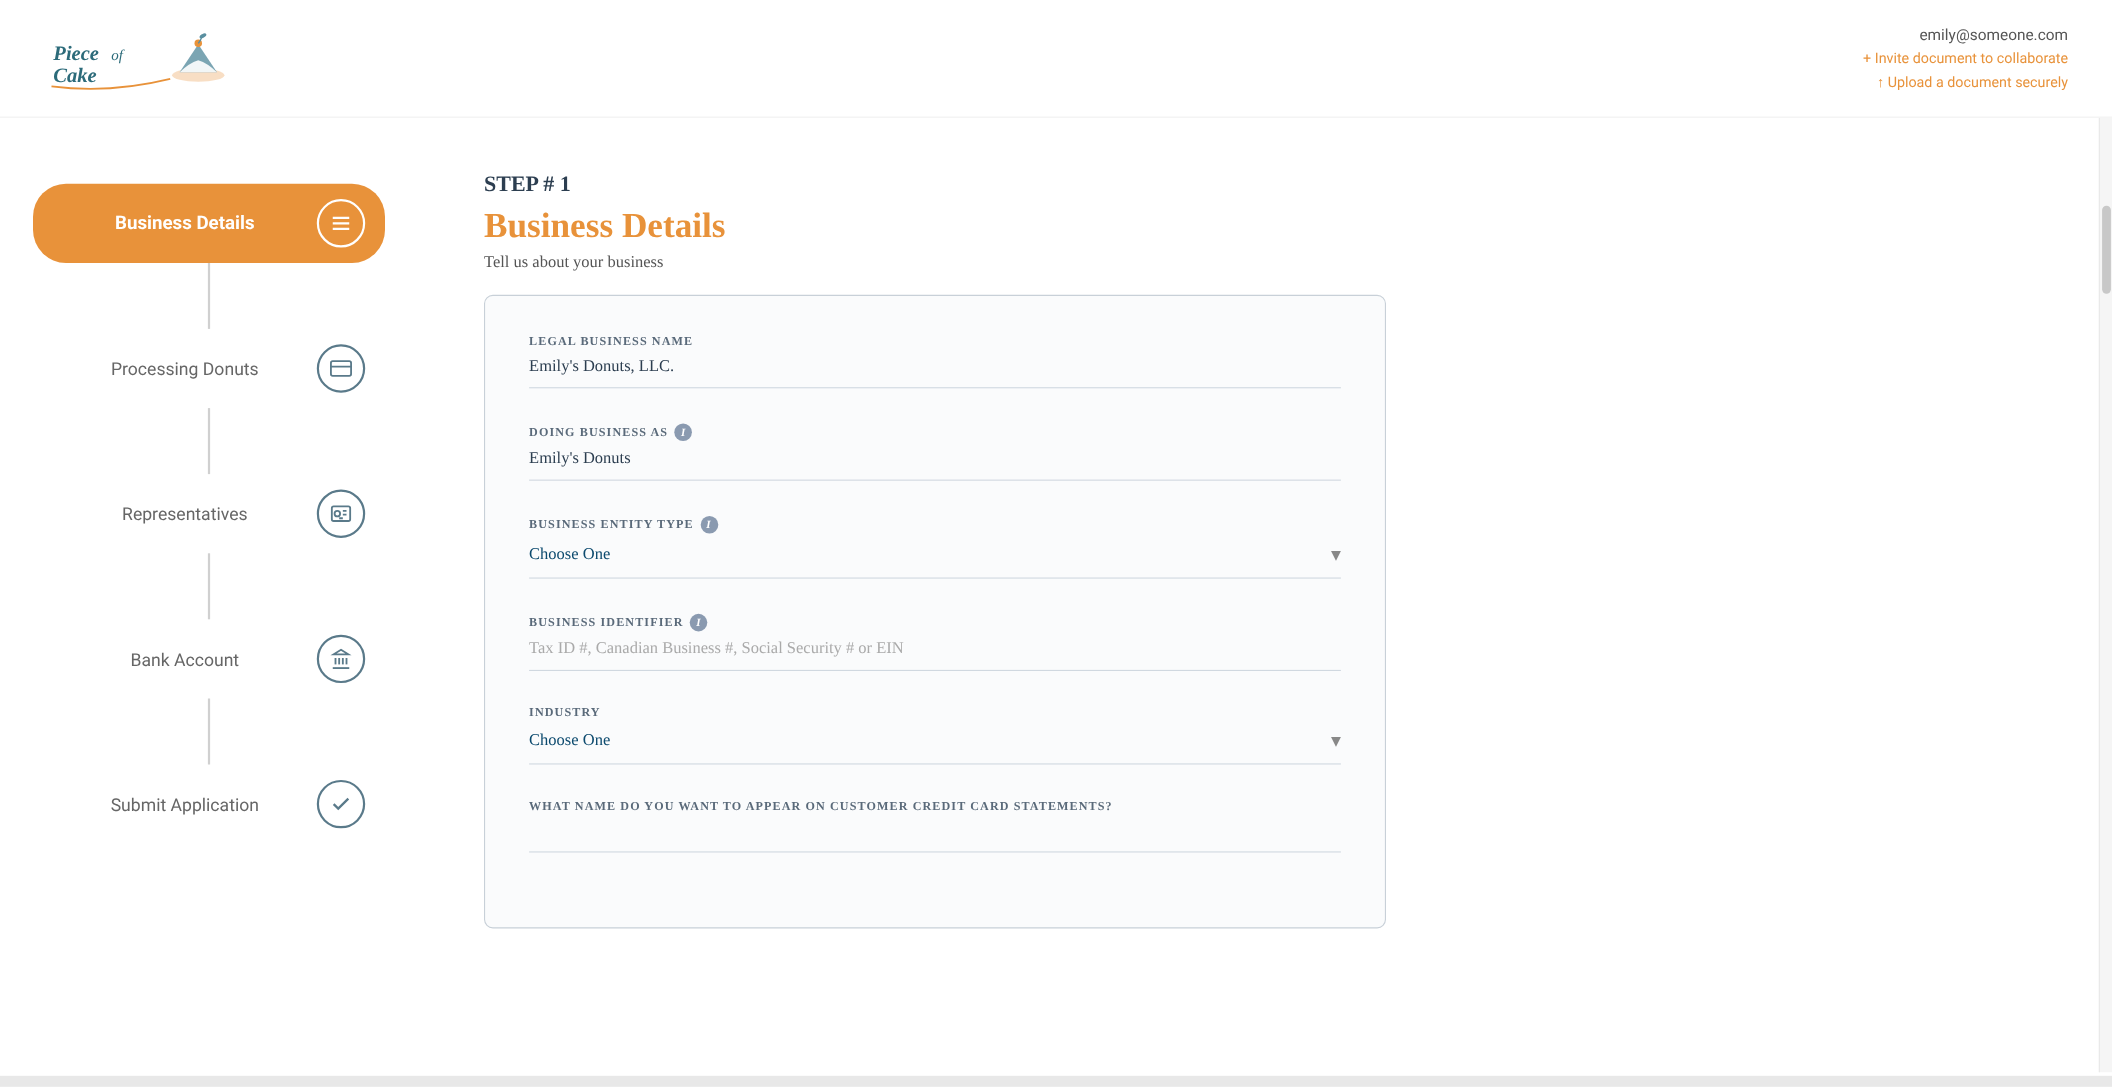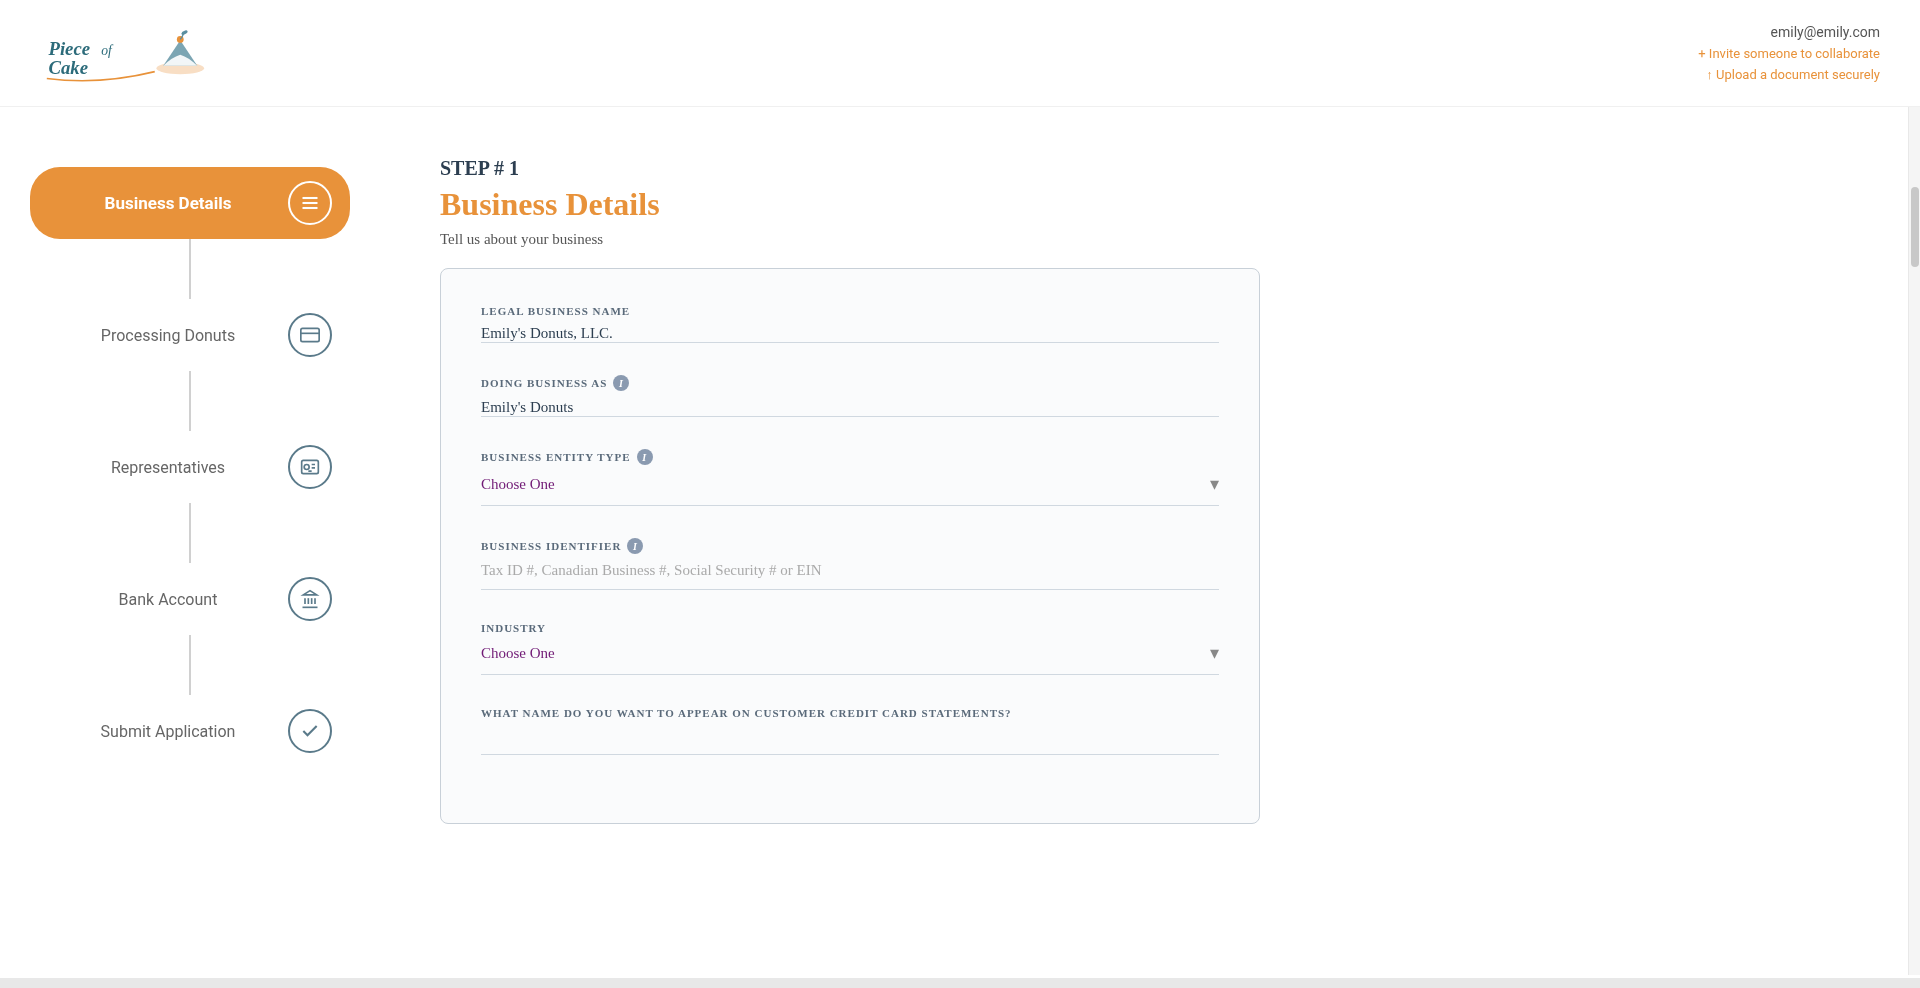--- a/index.html
+++ b/index.html
@@ -198,33 +198,34 @@
       justify-content: center;
       cursor: pointer;
       font-style: italic;
       font-weight: bold;
     }
 
     .field-value {
       font-size: 15px;
       color: #2c3e50;
       border-bottom: 1px solid #d0d8e0;
+      padding-bottom: 10px;
     }
 
     .field-select {
       display: flex;
       align-items: center;
       justify-content: space-between;
       border-bottom: 1px solid #d0d8e0;
       padding-bottom: 10px;
       cursor: pointer;
     }
     .field-select .placeholder {
       font-size: 15px;
-      color: #701a75;
+      color: #0c4a6e;
     }
     .field-select .chevron {
       font-size: 18px;
       color: #888;
     }
 
     .field-input-placeholder {
       font-size: 15px;
       color: #aaa;
       border-bottom: 1px solid #d0d8e0;
@@ -291,22 +292,22 @@
 
       <text x="10" y="42" font-family="Georgia, serif" font-size="22" font-weight="bold" font-style="italic" fill="#2c6b7a">Piece</text>
       <text x="72" y="42" font-family="Georgia, serif" font-size="16" font-style="italic" fill="#2c6b7a">of</text>
       <text x="10" y="65" font-family="Georgia, serif" font-size="22" font-weight="bold" font-style="italic" fill="#2c6b7a">Cake</text>
 
       <path d="M8,70 Q70,78 135,62" stroke="#e8923a" stroke-width="2" fill="none"></path>
     </svg>
   </div>
 
   <div class="header-right">
-    <span class="user-email">emily@emily.com</span>
-    <a class="header-link">+ Invite someone to collaborate</a>
+    <span class="user-email">emily@someone.com</span>
+    <a class="header-link">+ Invite document to collaborate</a>
     <a class="header-link">↑ Upload a document securely</a>
   </div>
 </header>
 
 <div class="main-layout">
 
   <nav class="sidebar">
 
     <div class="sidebar-item">
       <div class="sidebar-step active">

